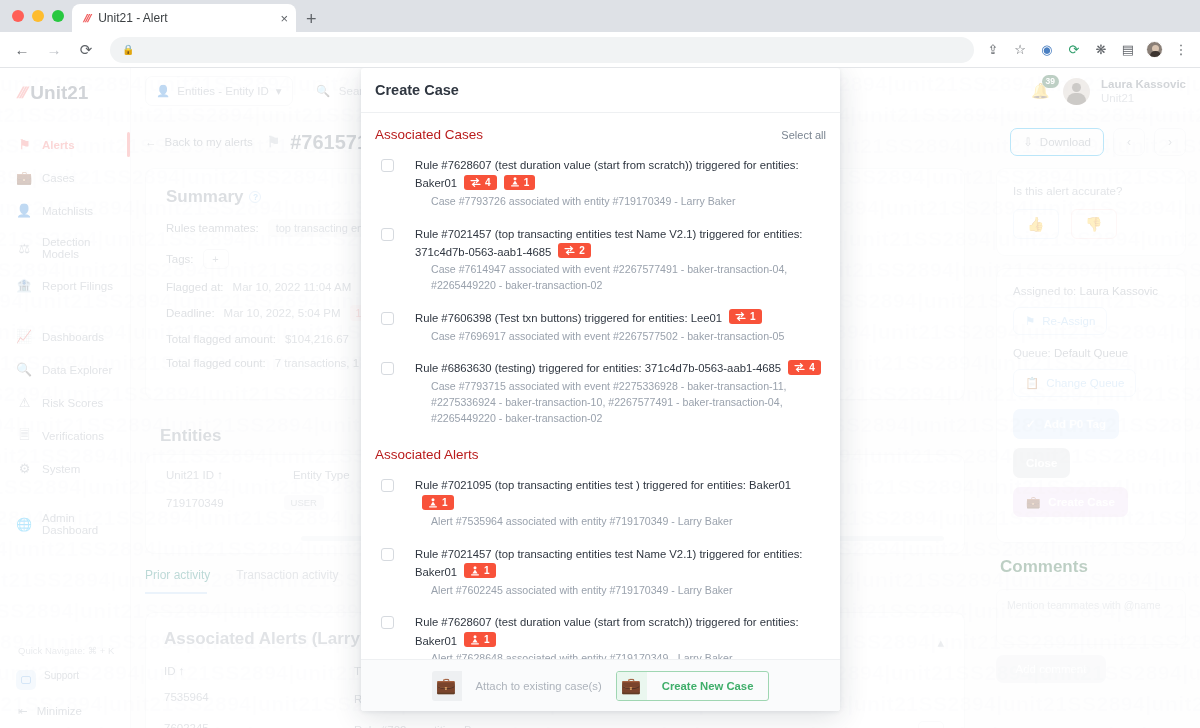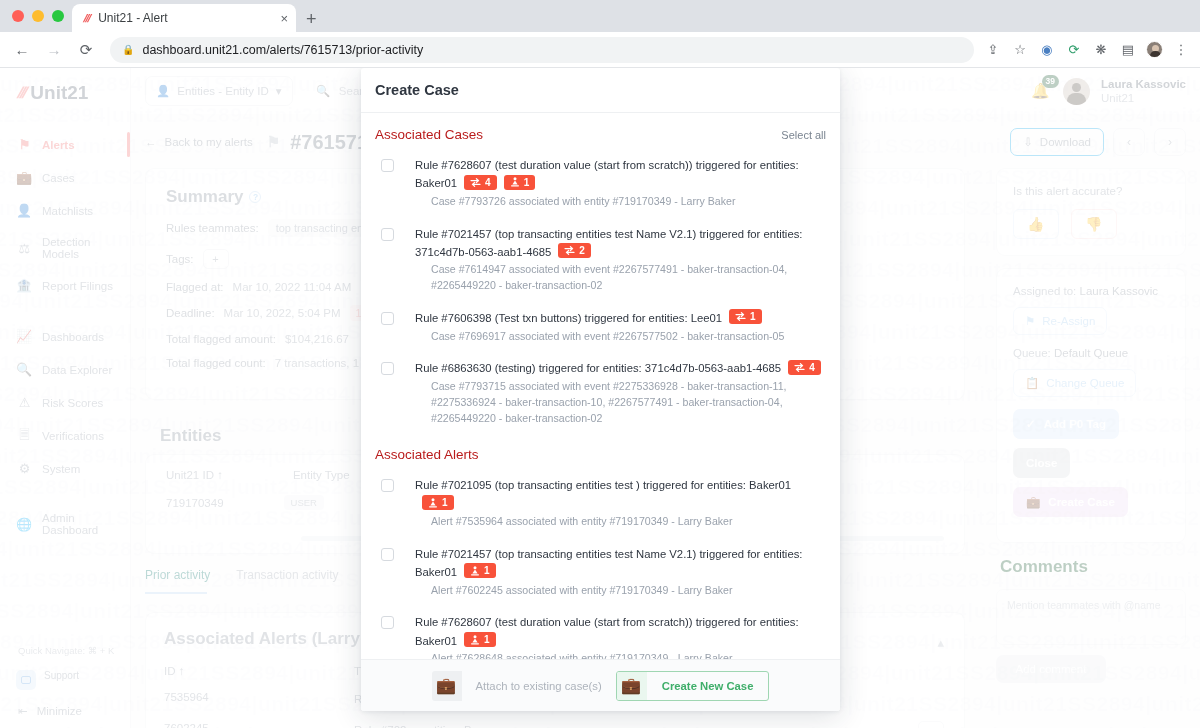--- a/index.html
+++ b/index.html
@@ -261,21 +261,20 @@
     </div>
     <div class="newtab">+</div>
   </div>
 
   <div class="toolbar">
     <div class="navbtn">←</div>
     <div class="navbtn dim">→</div>
     <div class="navbtn">⟳</div>
     <div class="omnibox">
       <span class="lock">🔒</span>
-      <span>dashboard.unit21.com/alerts/7615713/prior-activity</span>
     </div>
     <div class="tb-icons">
       <div class="tb-ic">⇪</div>
       <div class="tb-ic">☆</div>
       <div class="tb-ic" style="color:#4a7fc1">◉</div>
       <div class="tb-ic" style="color:#2d9c6a">⟳</div>
       <div class="tb-ic">❋</div>
       <div class="tb-ic">▤</div>
       <div class="avatar-chrome"></div>
       <div class="tb-ic">⋮</div>

